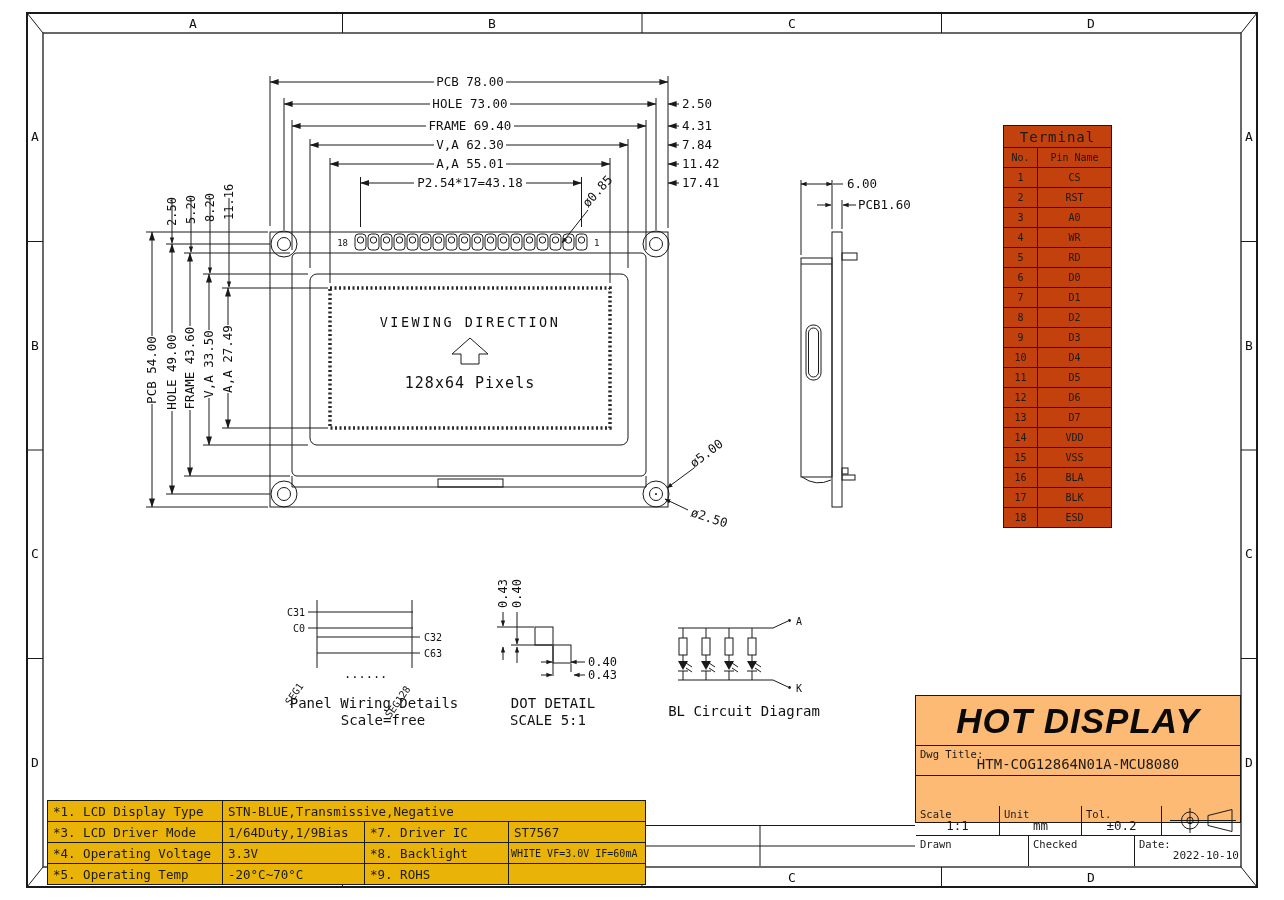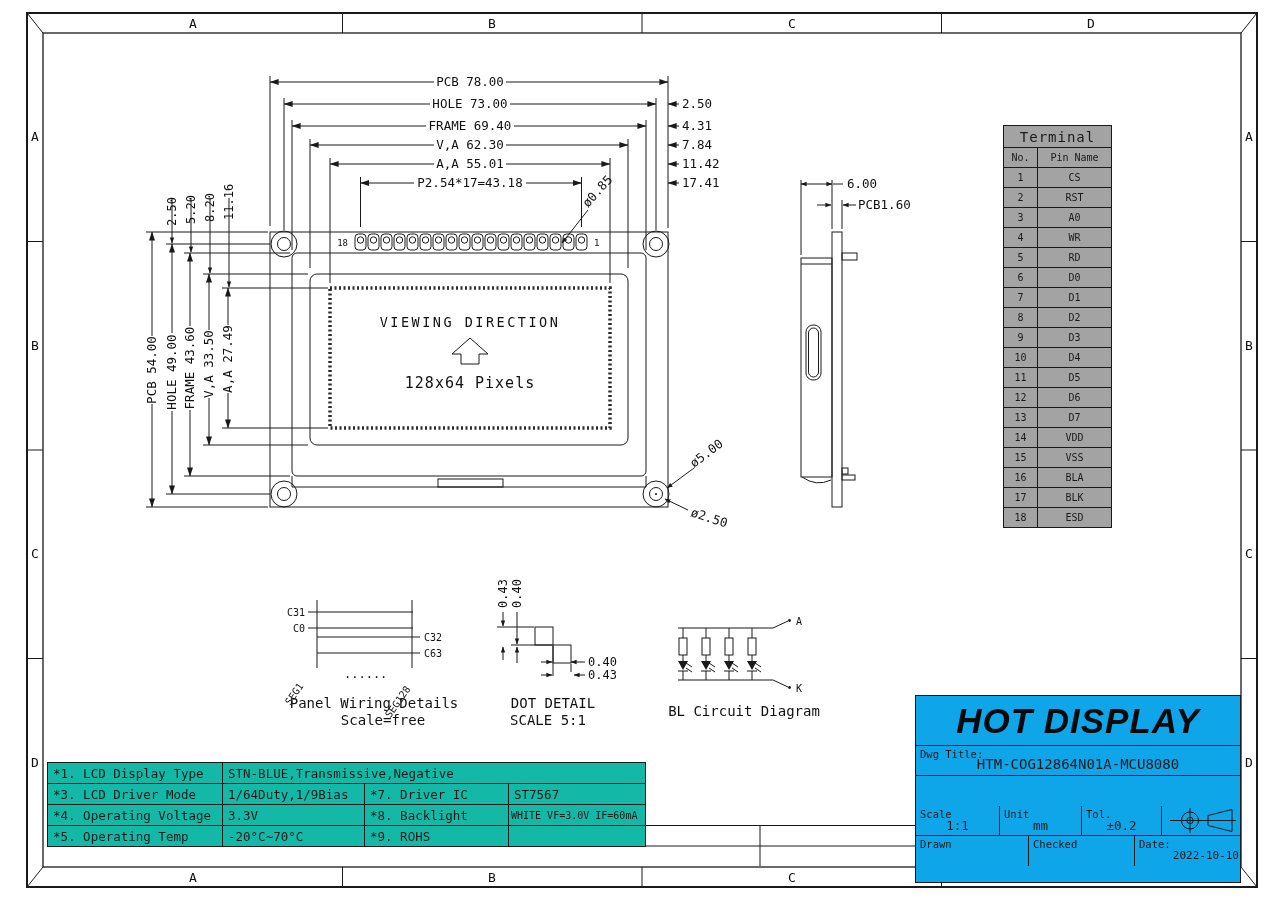--- a/index.html
+++ b/index.html
@@ -4,34 +4,34 @@
 <style>
   *{margin:0;padding:0;box-sizing:border-box}
   html,body{background:#ffffff}
   .sheet{position:relative;width:1284px;height:900px;background:#fff;
          font-family:"DejaVu Sans Mono",monospace;color:#1a1a1a;overflow:hidden}
   .sheet > svg{position:absolute;left:0;top:0}
   svg text{font-family:"DejaVu Sans Mono",monospace;fill:#111;stroke:none}
   table{border-collapse:collapse;table-layout:fixed}
 
   
-  #terminal{position:absolute;left:1003px;top:125px;background:#a3a3a3}
+  #terminal{position:absolute;left:1003px;top:125px;background:#c2410c}
   #terminal td{border:1px solid #1a1a1a;font-size:10px;height:20px;padding:0 2px;
                text-align:center;white-space:nowrap}
   #terminal td.tt{font-size:14px;height:22px;letter-spacing:1px}
 
   
-  #spec{position:absolute;left:47px;top:762px;width:598px;background:#14b8a6}
+  #spec{position:absolute;left:47px;top:800px;width:598px;background:#eab308}
   #spec td{border:1px solid #1a1a1a;font-size:12.5px;height:21px;padding:0 5px;
            white-space:nowrap;overflow:hidden}
   #spec td.sm{font-size:10px;padding:0 2px}
 
   
-  #titleblock{position:absolute;left:915px;top:695px;width:326px;height:188px;
-              border:1.5px solid #1a1a1a;background:#0ea5e9}
+  #titleblock{position:absolute;left:915px;top:695px;width:326px;height:128px;
+              border:1.5px solid #1a1a1a;background:#fdba74}
   #titleblock .row{position:absolute;left:0;width:100%}
   .tb-brand{top:0;height:50px;border-bottom:1.5px solid #1a1a1a;display:flex;
             align-items:center;justify-content:center}
   .brand-text{font-family:"Liberation Sans",sans-serif;font-weight:bold;font-style:italic;
               font-size:35px;letter-spacing:1px;color:#0a0a0a}
   .tb-dwg{top:50px;height:30px;border-bottom:1px solid #1a1a1a}
   .tb-edc{top:80px;height:30px;border-bottom:1px solid #1a1a1a}
   .tb-scale{top:110px;height:30px;border-bottom:1px solid #1a1a1a;display:flex}
   .tb-last{top:140px;height:30px;display:flex}
   .cell-label{position:absolute;top:2px;left:4px;font-size:10.5px;white-space:nowrap}

